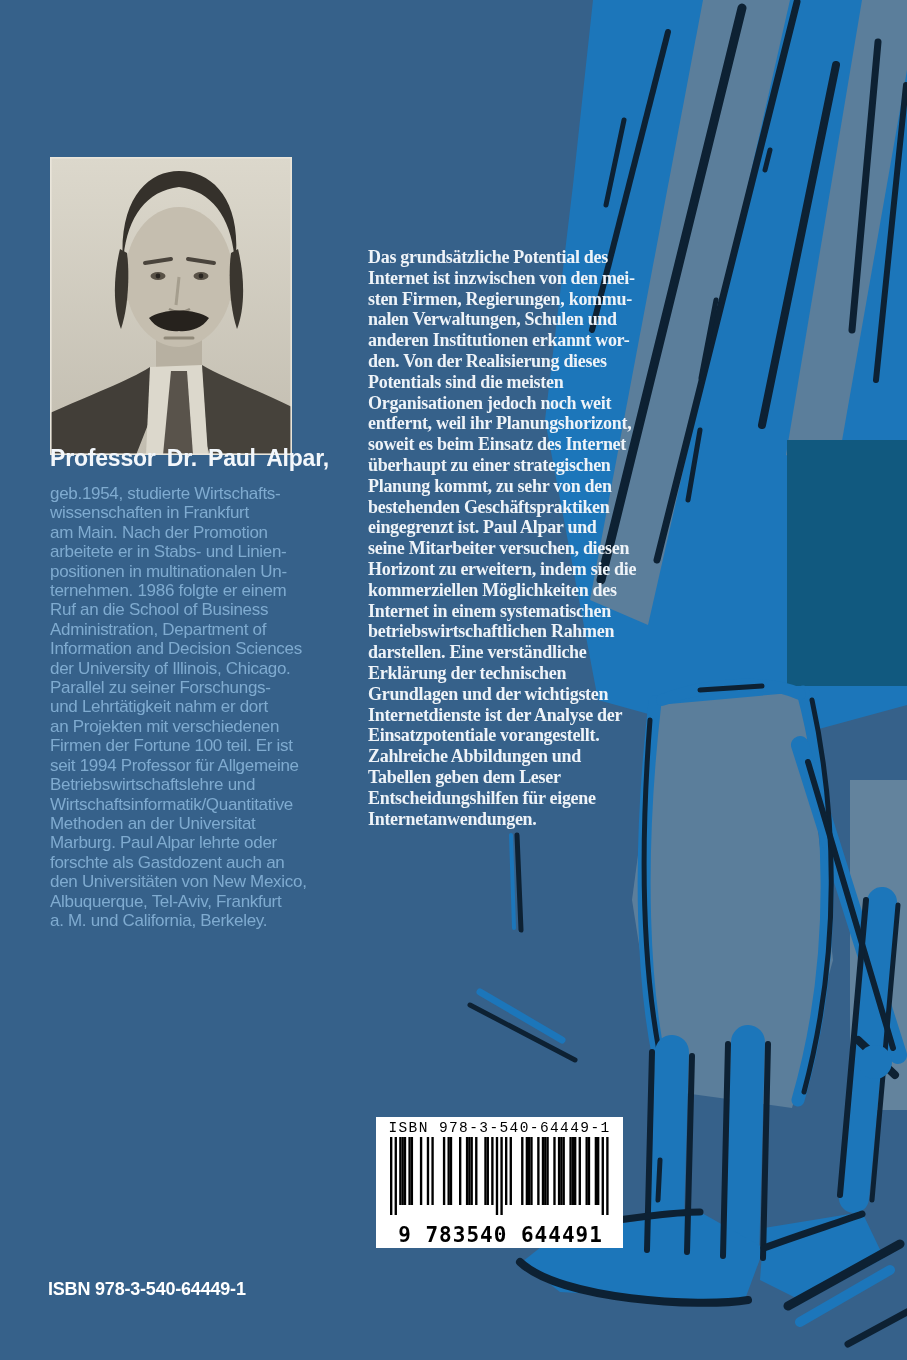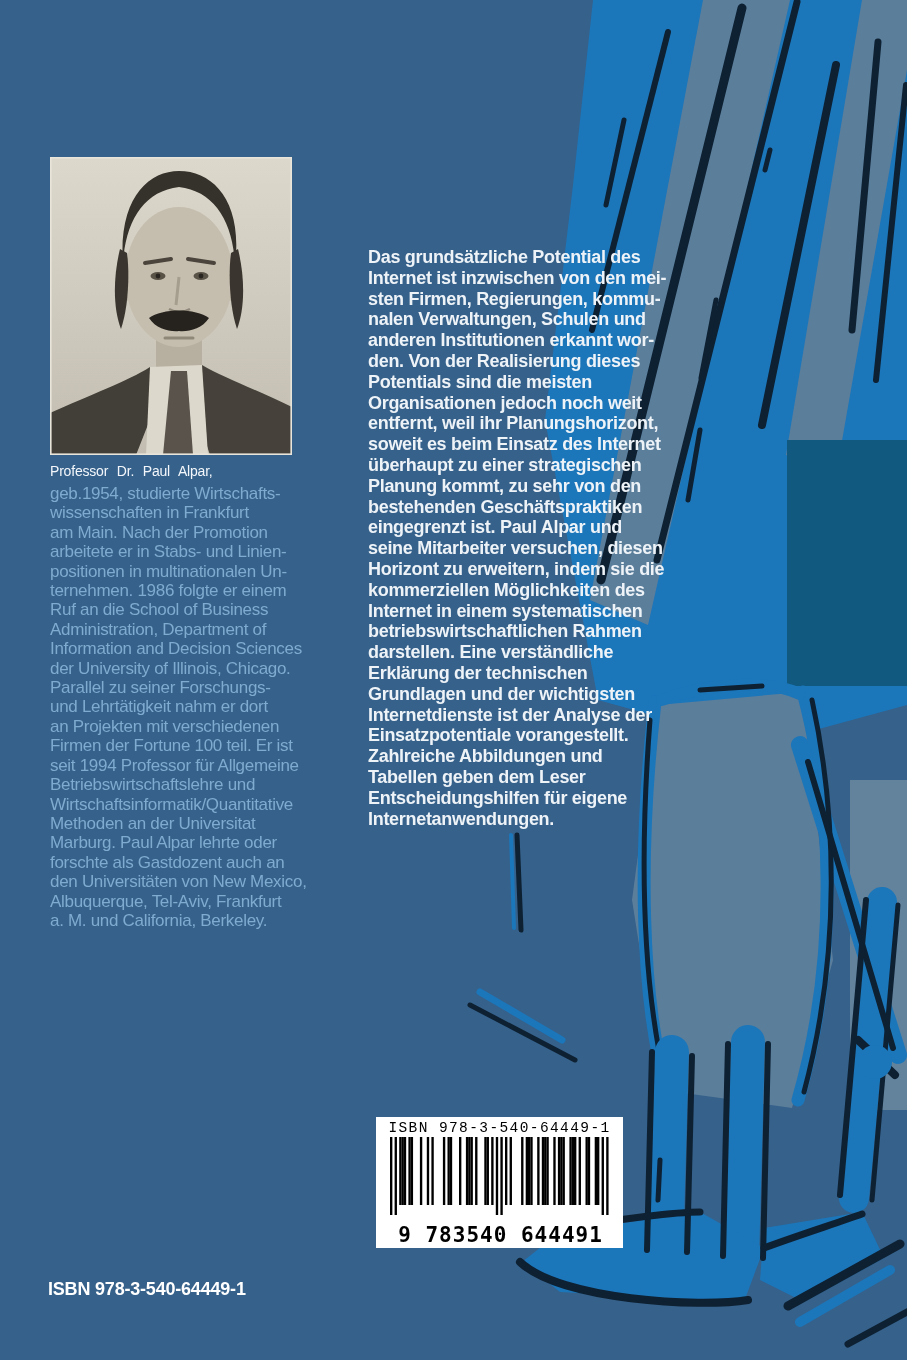--- a/index.html
+++ b/index.html
@@ -5,33 +5,33 @@
   html,body{margin:0;padding:0;background:#222;}
   .cover{
     position:relative;width:907px;height:1360px;overflow:hidden;
     background:var(--background,#36618a);
     font-family:"Liberation Sans",sans-serif;
   }
   .art{position:absolute;inset:0;pointer-events:none;}
   .photo{position:absolute;left:50px;top:157px;width:242px;height:298px;}
   .photo svg{display:block;width:100%;height:100%;}
   .caption{
-    position:absolute;left:50px;top:463px;
-    color:var(--caption-text,#f3f7fb);font-size:14px;font-weight:normal;
+    position:absolute;left:50px;top:445px;
+    color:var(--caption-text,#f3f7fb);font-size:23px;font-weight:bold;
     word-spacing:5px;letter-spacing:-0.2px;white-space:pre;
   }
   .bio{
     position:absolute;left:50px;top:484px;
     color:var(--bio-text,#7fabd0);font-size:17px;font-weight:normal;
     line-height:19.4px;letter-spacing:-0.3px;white-space:pre-line;
   }
   .blurb{
     position:absolute;left:368px;top:247px;
     color:var(--blurb-text,#eef3f8);font-size:18px;font-weight:bold;
-    line-height:20.8px;letter-spacing:-0.3px;white-space:pre-line;
+    line-height:20.8px;letter-spacing:-0.3px;white-space:pre-line;font-family:Liberation Serif, serif;
   }
   .barcode{
     position:absolute;left:376px;top:1117px;width:247px;height:131px;
     background:#fff;color:#000;
   }
   .barcode .isbn{
     text-align:center;font-family:"Liberation Mono",monospace;
     font-size:14.5px;letter-spacing:1.4px;padding-top:3px;white-space:pre;
   }
   .barcode svg.bars{display:block;margin:1px auto 0 auto;}

